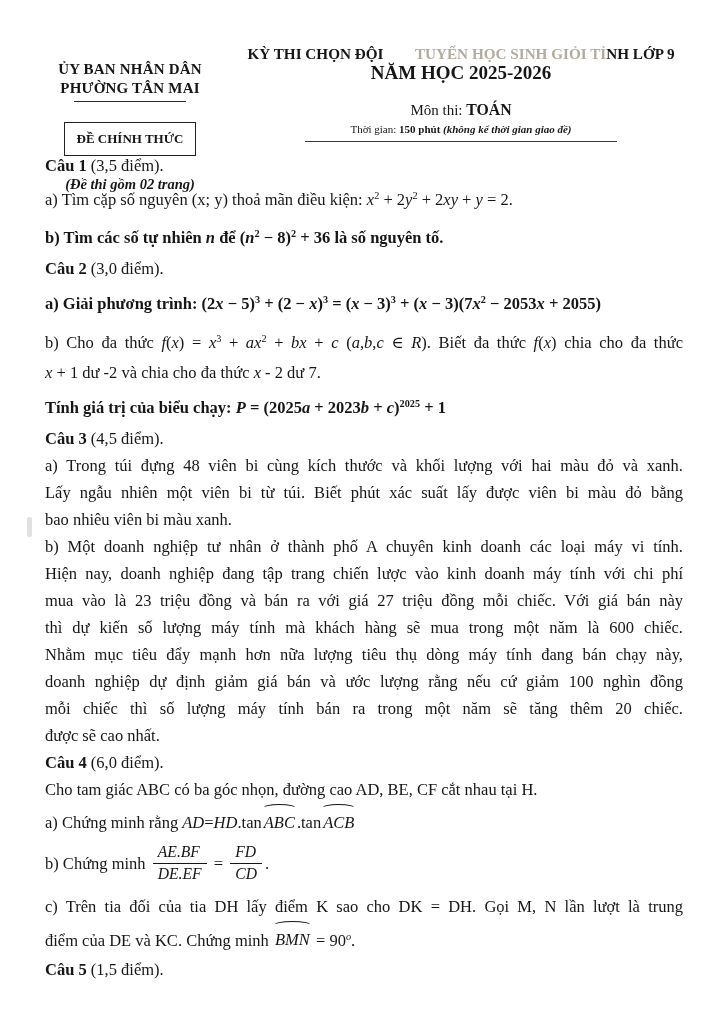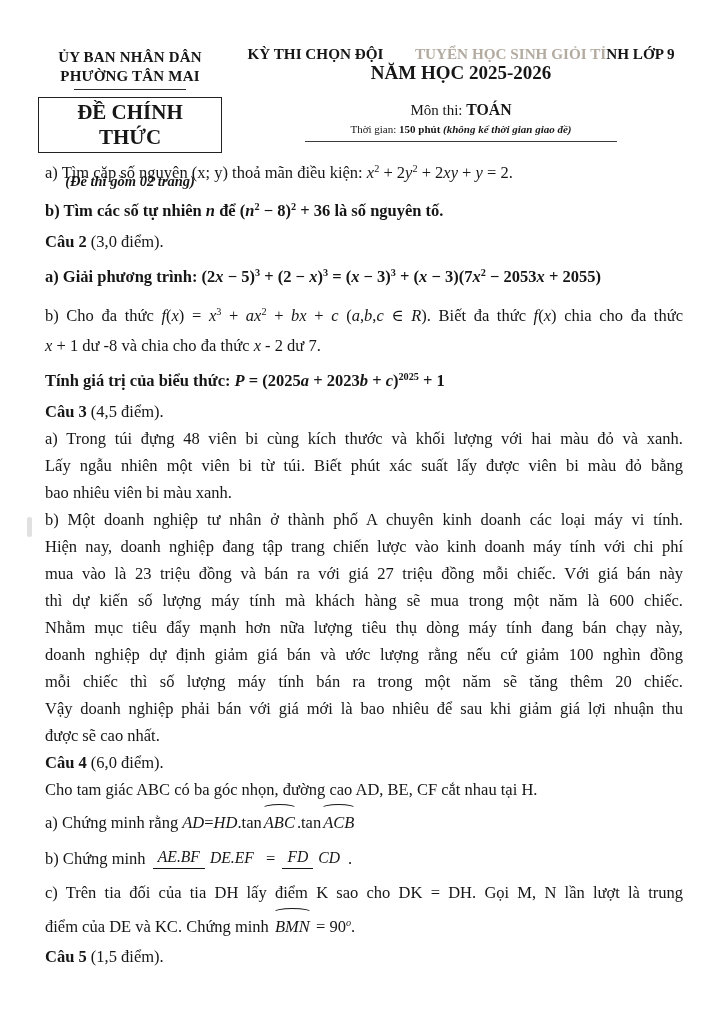--- a/index.html
+++ b/index.html
@@ -2,25 +2,25 @@
 <html><head>
 <meta charset="utf-8">
 <style>
   html,body{margin:0;padding:0;}
   body{
     width:725px;height:1024px;background:#ffffff;position:relative;overflow:hidden;
     font-family:"Liberation Serif","DejaVu Serif",serif;color:#161616;
   }
   .page{position:absolute;inset:0;}
   
-  .hdr-left{position:absolute;left:38px;top:48px;width:184px;text-align:center;}
+  .hdr-left{position:absolute;left:38px;top:60px;width:184px;text-align:center;}
   .org{font-weight:bold;font-size:15px;line-height:19px;letter-spacing:.2px;}
   .org-underline{width:112px;border-bottom:1.6px solid #2b2b2b;margin:3px auto 0;}
-  .doc-box{display:inline-block;border:1.4px solid #222;padding:2px 12px;margin-top:7px;
-           font-weight:bold;font-size:21px;}
+  .doc-box{display:inline-block;border:1.4px solid #222;padding:8px 12px;margin-top:20px;
+           font-weight:bold;font-size:13px;}
   .doc-note{font-size:14.5px;font-weight:bold;font-style:italic;margin-top:20px;}
   .hdr-right{position:absolute;left:226px;top:44px;width:470px;text-align:center;}
   .exam-title{font-weight:bold;font-size:15.2px;line-height:19px;}
   .exam-title .faded{color:#b3aba0;padding-left:28px;}
   .exam-year{font-weight:bold;font-size:19px;line-height:19px;}
   .subject-line{font-size:15px;line-height:19px;margin-top:18px;}
   .subject-line b{font-size:15.8px;}
   .time-line{font-size:11px;line-height:19px;}
   .time-note{font-weight:bold;font-style:italic;}
   .time-underline{width:312px;border-bottom:1.4px solid #3a3a3a;margin:2px auto 0;}
@@ -31,21 +31,21 @@
   .sp1{padding:3px 0 3px;}
   .sp2{padding:4px 0 5px;font-weight:bold;}
   .spf{padding:6px 0 7px;}
   .r-b{font-weight:bold;}
   .r-i{font-style:italic;}
   .r-sup{font-size:.62em;vertical-align:.55em;letter-spacing:0;}
   .r-hat{font-style:italic;position:relative;display:inline-block;padding:3px 2px 0;}
   .r-hat::before{content:'';position:absolute;left:0;right:0;top:-2px;height:7px;
                  border:1.4px solid transparent;border-top-color:#161616;
                  border-radius:55% 55% 0 0;}
-  .frac{display:inline-flex;flex-direction:row;vertical-align:middle;text-align:right;
+  .frac{display:inline-flex;flex-direction:column;vertical-align:middle;text-align:left;
         margin:0 3px;line-height:1.2;font-size:.95em;position:relative;top:-2px;}
   .frac .num{border-bottom:1.4px solid #161616;padding:0 5px 1px;}
   .frac .den{padding:1px 5px 0;}
   .smudge{position:absolute;left:27px;top:517px;width:5px;height:20px;background:#c8c8c8;
           opacity:.55;border-radius:2px;}
 </style>
 </head>
 <body>
 
 <div class="page">
@@ -68,39 +68,39 @@
     <div class="subject-line">
       <span>Môn thi: </span><b>TOÁN</b>
     </div>
     <div class="time-line">
       <span>Thời gian: </span><b>150 phút </b><span class="time-note">(không kể thời gian giao đề)</span>
     </div>
     <div class="time-underline"></div>
   </div>
 
   <div class="doc-body">
+      <div class="blk"><span class="r-b">Câu 1</span><span> (3,5 điểm).</span></div>
       <div class="blk sp1"><span>a) Tìm cặp số nguyên (x; y) thoả mãn điều kiện: </span><span class="r-i">x</span><span class="r-sup">2</span><span> + 2</span><span class="r-i">y</span><span class="r-sup">2</span><span> + 2</span><span class="r-i">xy</span><span> + </span><span class="r-i">y</span><span> = 2.</span></div>
       <div class="blk sp2"><span>b) Tìm các số tự nhiên </span><span class="r-i">n</span><span> để </span><span>(</span><span class="r-i">n</span><span class="r-sup">2</span><span> − 8)</span><span class="r-sup">2</span><span> + 36 là số nguyên tố.</span></div>
       <div class="blk"><span class="r-b">Câu 2</span><span> (3,0 điểm).</span></div>
       <div class="blk sp2"><span>a) Giải phương trình: </span><span>(2</span><span class="r-i">x</span><span> − 5)</span><span class="r-sup">3</span><span> + (2 − </span><span class="r-i">x</span><span>)</span><span class="r-sup">3</span><span> = (</span><span class="r-i">x</span><span> − 3)</span><span class="r-sup">3</span><span> + (</span><span class="r-i">x</span><span> − 3)(7</span><span class="r-i">x</span><span class="r-sup">2</span><span> − 2053</span><span class="r-i">x</span><span> + 2055)</span></div>
       <div class="blk jf sp1"><span>b) Cho đa thức </span><span class="r-i">f</span><span>(</span><span class="r-i">x</span><span>) = </span><span class="r-i">x</span><span class="r-sup">3</span><span> + </span><span class="r-i">ax</span><span class="r-sup">2</span><span> + </span><span class="r-i">bx</span><span> + </span><span class="r-i">c</span><span> (</span><span class="r-i">a</span><span>,</span><span class="r-i">b</span><span>,</span><span class="r-i">c</span><span> ∈ </span><span class="r-i">R</span><span>). Biết đa thức </span><span class="r-i">f</span><span>(</span><span class="r-i">x</span><span>) chia cho đa thức</span></div>
-      <div class="blk"><span class="r-i">x</span><span> + 1 dư -8 và chia cho đa thức </span><span class="r-i">x</span><span> - 2 dư 7.</span></div>
-      <div class="blk sp2"><span>Tính giá trị của biểu thức: </span><span class="r-i">P</span><span> = (2025</span><span class="r-i">a</span><span> + 2023</span><span class="r-i">b</span><span> + </span><span class="r-i">c</span><span>)</span><span class="r-sup">2025</span><span> + 1</span></div>
+      <div class="blk"><span class="r-i">x</span><span> + 1 dư -2 và chia cho đa thức </span><span class="r-i">x</span><span> - 2 dư 7.</span></div>
+      <div class="blk sp2"><span>Tính giá trị của biểu chạy: </span><span class="r-i">P</span><span> = (2025</span><span class="r-i">a</span><span> + 2023</span><span class="r-i">b</span><span> + </span><span class="r-i">c</span><span>)</span><span class="r-sup">2025</span><span> + 1</span></div>
       <div class="blk"><span class="r-b">Câu 3</span><span> (4,5 điểm).</span></div>
       <div class="blk jf"><span>a) Trong túi đựng 48 viên bi cùng kích thước và khối lượng với hai màu đỏ và xanh.</span></div>
       <div class="blk jf"><span>Lấy ngẫu nhiên một viên bi từ túi. Biết phút xác suất lấy được viên bi màu đỏ bằng</span></div>
       <div class="blk"><span>bao nhiêu viên bi màu xanh.</span></div>
       <div class="blk jf"><span>b) Một doanh nghiệp tư nhân ở thành phố A chuyên kinh doanh  các loại  máy vi tính.</span></div>
       <div class="blk jf"><span>Hiện nay, doanh nghiệp đang tập trang chiến lược vào kinh doanh máy tính với chi phí</span></div>
       <div class="blk jf"><span>mua vào là 23 triệu đồng và bán ra với giá 27 triệu đồng mỗi chiếc. Với giá bán này</span></div>
       <div class="blk jf"><span>thì dự kiến số lượng máy tính mà khách hàng sẽ mua trong một năm là 600 chiếc.</span></div>
       <div class="blk jf"><span>Nhằm mục tiêu đẩy mạnh hơn nữa lượng tiêu thụ dòng máy tính đang bán chạy này,</span></div>
       <div class="blk jf"><span>doanh nghiệp dự định giảm giá bán và ước lượng rằng nếu cứ giảm  100  nghìn  đồng</span></div>
       <div class="blk jf"><span>mỗi chiếc thì số lượng máy tính bán ra trong một năm sẽ tăng thêm 20 chiếc.</span></div>
-      <div class="blk jf"><span>Vậy doanh nghiệp phải bán với giá mới là bao nhiêu để sau khi giảm giá lợi nhuận thu</span></div>
       <div class="blk"><span>được sẽ cao nhất.</span></div>
       <div class="blk"><span class="r-b">Câu 4</span><span> (6,0 điểm).</span></div>
       <div class="blk"><span>Cho tam giác ABC có ba góc nhọn, đường cao AD, BE, CF cắt nhau tại H.</span></div>
       <div class="blk sp1"><span>a) Chứng minh rằng </span><span class="r-i">AD</span><span>=</span><span class="r-i">HD</span><span>.tan</span><span class="r-hat">ABC</span><span>.tan</span><span class="r-hat">ACB</span></div>
       <div class="blk spf"><span>b) Chứng minh </span><span class="frac">
           <span class="num"><span class="r-i">AE.BF</span></span>
           <span class="den"><span class="r-i">DE.EF</span></span>
         </span><span> = </span><span class="frac">
           <span class="num"><span class="r-i">FD</span></span>
           <span class="den"><span class="r-i">CD</span></span>

